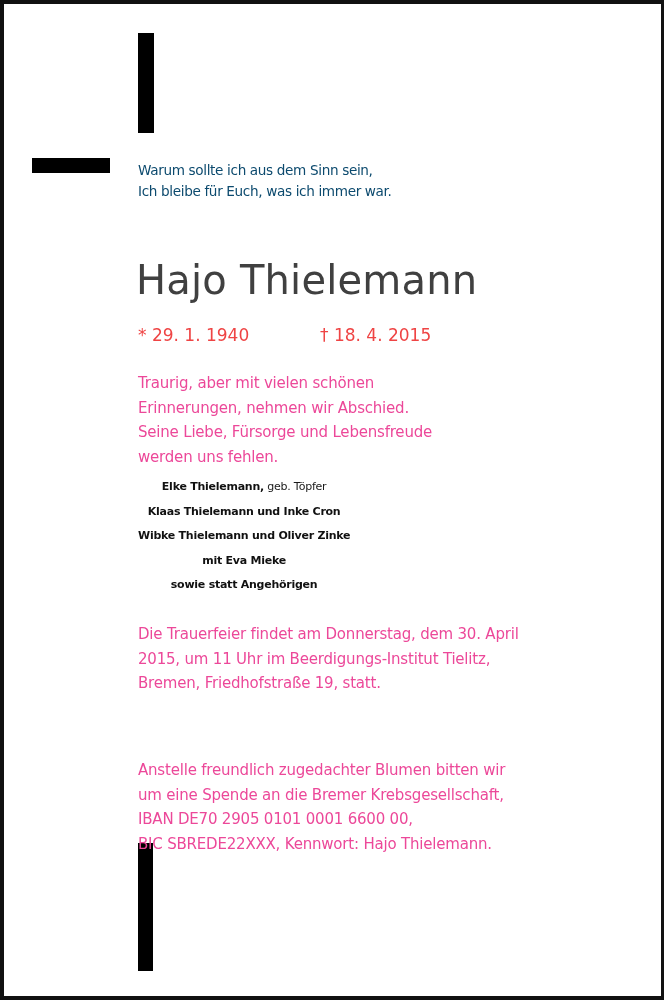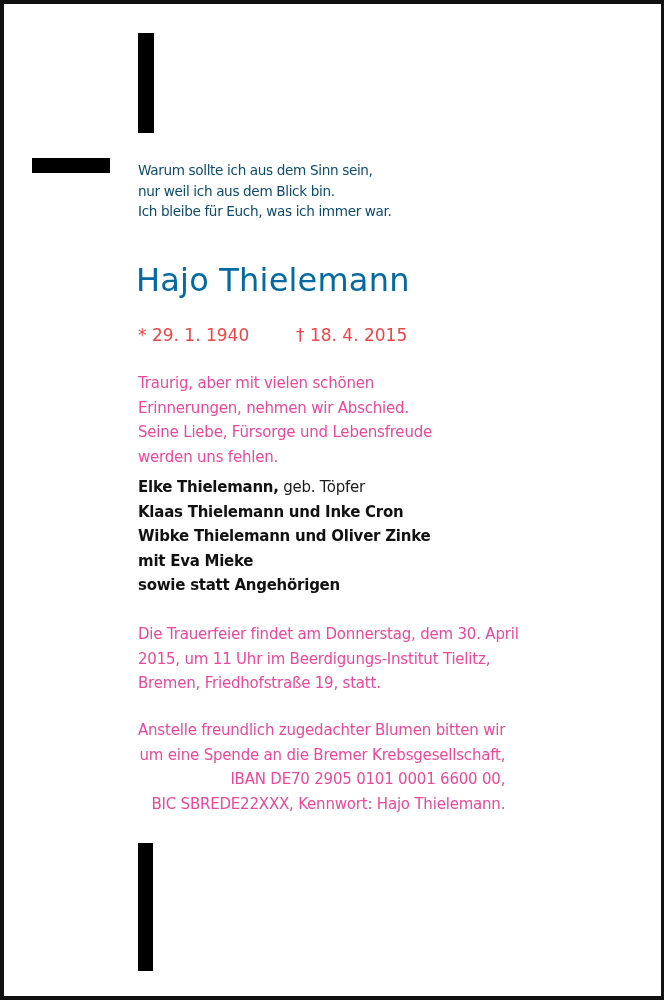--- a/index.html
+++ b/index.html
@@ -8,43 +8,42 @@
     position: absolute; left: 4px; top: 4px; right: 3px; bottom: 4px;
     background: #ffffff;
   }
   .bar { position: absolute; background: #000; }
   .txt {
     position: absolute; left: 138px; margin: 0;
     font-family: "DejaVu Sans", sans-serif; color: #1a1a1a;
     white-space: nowrap;
   }
   .quote { top: 160px; font-size: 13.6px; line-height: 20.5px; letter-spacing: -0.35px; color: #0c4a6e; }
-  .name { top: 250px; font-size: 32px; line-height: 60px; letter-spacing: 0.2px; font-weight: normal; color: #0369a1; font-family: "DejaVu Sans", sans-serif; }
+  .name { top: 250px; font-size: 40px; line-height: 60px; letter-spacing: 0.2px; font-weight: normal; color: #404040; font-family: "DejaVu Sans", sans-serif; }
   .dates { top: 323px; font-size: 17px; line-height: 24px; color: #ef4444; }
-  .dates .death { position: absolute; left: 158px; top: 0; }
+  .dates .death { position: absolute; left: 182px; top: 0; }
   .para { font-size: 15px; line-height: 24.6px; color: #ec4899; letter-spacing: -0.2px; }
   .p1 { top: 371px; }
-  .family { top: 475px; font-size: 15px; line-height: 24.6px; letter-spacing: -0.25px; }
+  .family { top: 475px; font-size: 11px; line-height: 24.6px; letter-spacing: -0.25px; text-align: center; }
   .family .b { font-weight: bold; color: #111; }
   .p2 { top: 622px; }
   .p3 { top: 718px; }
   .line { display: block; }
 </style>
 </head>
 <body>
 
 <div class="page">
 
   <div class="bar" style="left:134px; top:29px; width:16px; height:100px;"></div>
   <div class="bar" style="left:28px; top:154px; width:78px; height:15px;"></div>
   <div class="bar" style="left:134px; top:839px; width:15px; height:128px;"></div>
 
   <p class="txt quote" style="left:134px; top:156px;">
     <span class="line">Warum sollte ich aus dem Sinn sein,</span>
-    <span class="line">nur weil ich aus dem Blick bin.</span>
     <span class="line">Ich bleibe für Euch, was ich immer war.</span>
   </p>
 
   <h1 class="txt name" style="left:132px; top:246px;">Hajo Thielemann</h1>
 
   <div class="txt dates" style="left:134px; top:319px;">
     <span>* 29. 1. 1940</span>
     <span class="death">† 18. 4. 2015</span>
   </div>
 
@@ -62,20 +61,20 @@
     <span class="line b">mit Eva Mieke</span>
     <span class="line b">sowie statt Angehörigen</span>
   </p>
 
   <p class="txt para p2" style="left:134px; top:618px;">
     <span class="line">Die Trauerfeier findet am Donnerstag, dem 30. April</span>
     <span class="line">2015, um 11 Uhr im Beerdigungs-Institut Tielitz,</span>
     <span class="line">Bremen, Friedhofstraße 19, statt.</span>
   </p>
 
-  <p class="txt para p3" style="left:134px; top:714px;text-align:right;">
+  <p class="txt para p3" style="left:134px; top:754px;">
     <span class="line">Anstelle freundlich zugedachter Blumen bitten wir</span>
     <span class="line">um eine Spende an die Bremer Krebsgesellschaft,</span>
     <span class="line">IBAN DE70 2905 0101 0001 6600 00,</span>
     <span class="line">BIC SBREDE22XXX, Kennwort: Hajo Thielemann.</span>
   </p>
 
 </div>
 
 </body></html>

